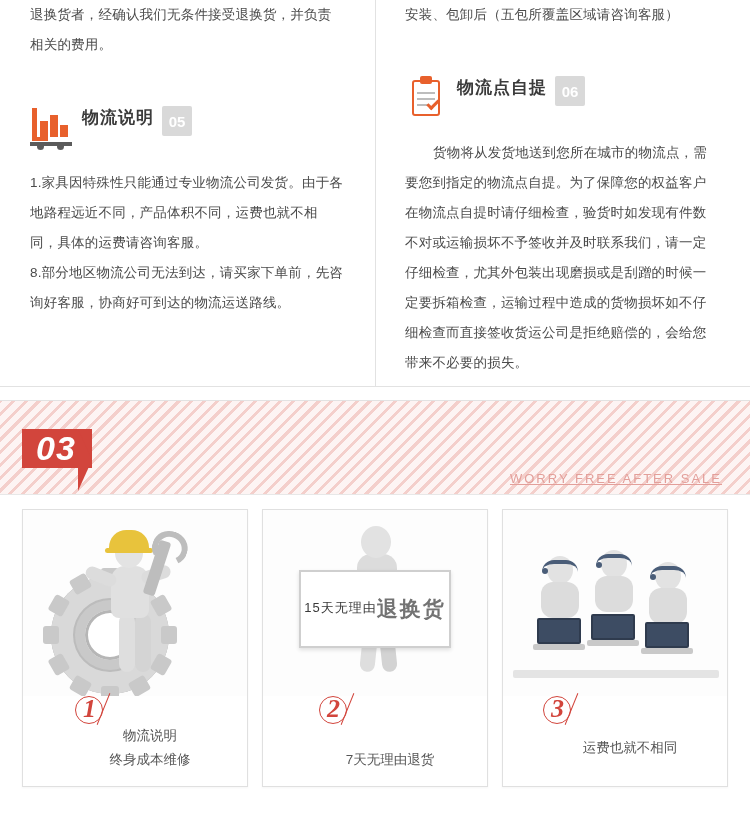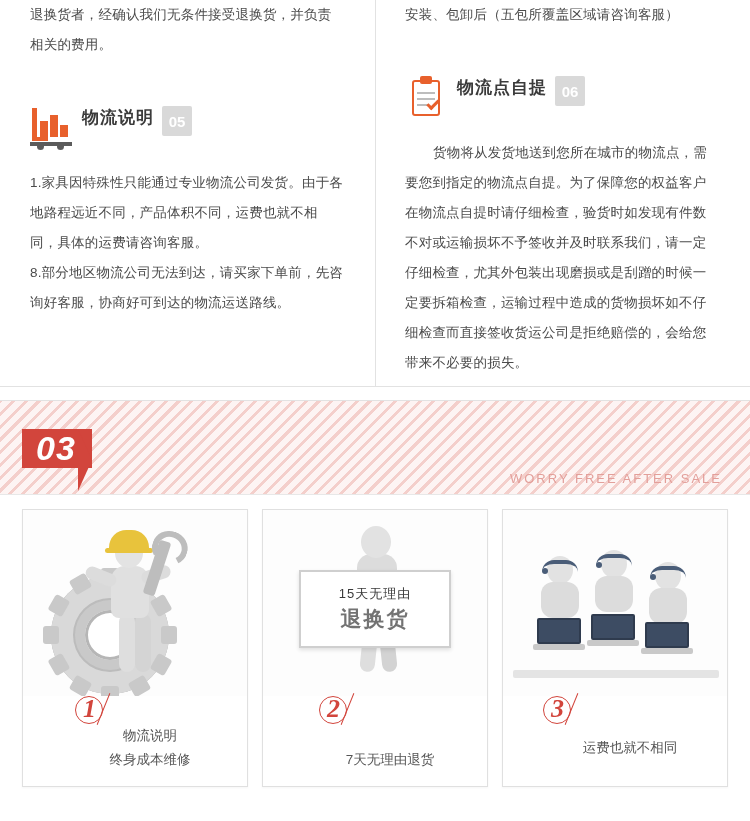--- a/index.html
+++ b/index.html
@@ -199,20 +199,21 @@
     border: 1px solid #ffffff;
   }
   .banner-sub {
     position: absolute;
     right: 28px;
     bottom: 8px;
     font-size: 13px;
     letter-spacing: 2px;
     color: #e39f9a;
     font-family: "Liberation Sans", sans-serif;
+    text-decoration: underline;
   }
 
   
   .cards {
     position: relative;
     width: 750px;
     height: 325px;
     background: #ffffff;
     display: flex;
     justify-content: space-between;
@@ -369,21 +370,21 @@
     position: absolute; left: 94px; top: 44px;
     width: 40px; height: 46px; background: #dcdcdc; border-radius: 14px;
   }
   .sign {
     position: absolute; left: 36px; top: 60px;
     width: 152px; height: 78px;
     background: #ffffff;
     border: 2px solid #cfcfcf;
     box-shadow: 0 2px 4px rgba(0,0,0,0.12);
     display: flex;
-    flex-direction: column;
+    flex-direction: row;
     align-items: center;
     justify-content: center;
   }
   .sign .s1 {
     font-size: 13px; color: #3a3a3a; letter-spacing: 1px; margin-bottom: 2px;
   }
   .sign .s2 {
     font-size: 21px; font-weight: bold; color: #737373; letter-spacing: 2px;
   }
   .man2-armL {

